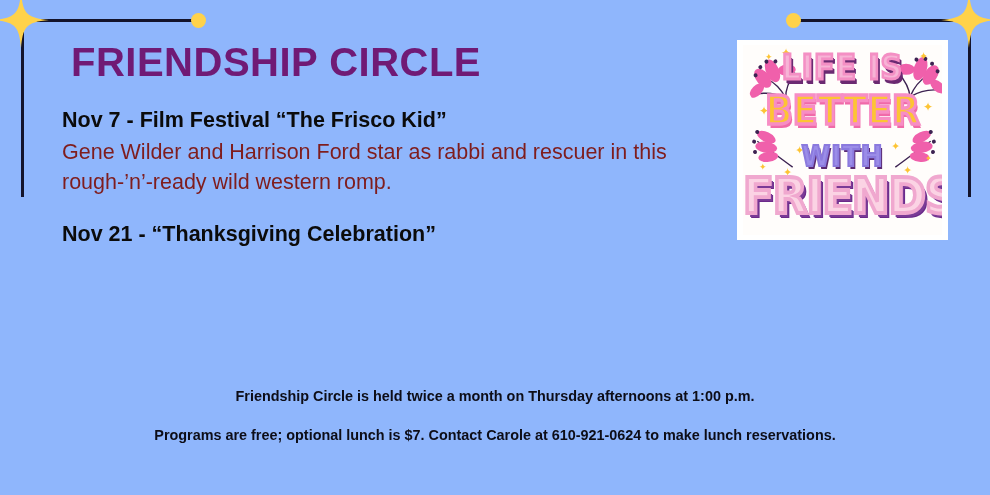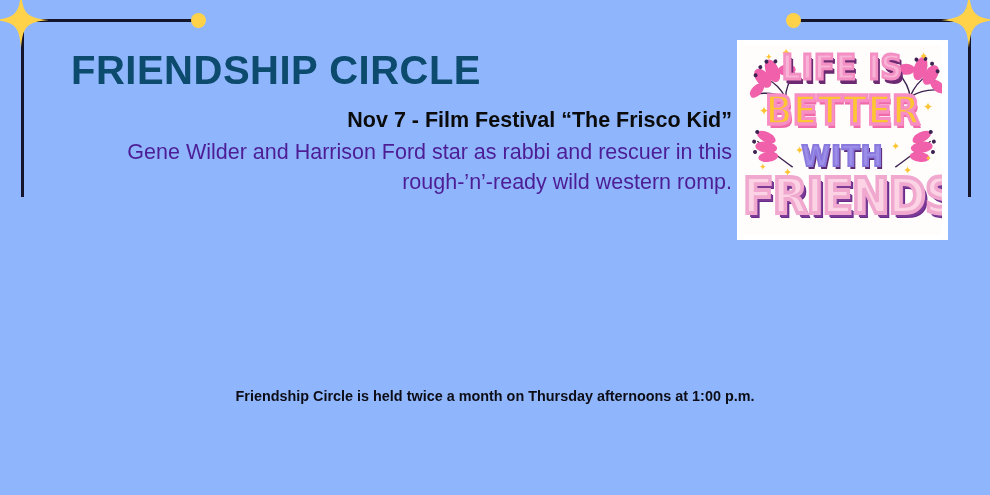--- a/index.html
+++ b/index.html
@@ -52,47 +52,47 @@
     height: 60px;
     pointer-events: none;
   }
   .sparkle-tl { left: -9px;  top: -10px; }
   .sparkle-tr { left: 939px; top: -10px; }
 
   
   .headline {
     position: absolute;
     left: 71px;
-    top: 48px;
+    top: 40px;
     font-size: 40px;
     font-weight: bold;
     letter-spacing: 0.5px;
-    color: #0c4a6e;
+    color: #701a75;
     white-space: nowrap;
   }
 
   
   .events {
     position: absolute;
     left: 62px;
     top: 106px;
     width: 670px;
   }
-  .event { margin-bottom: 22px; text-align: right; }
+  .event { margin-bottom: 22px; }
   .event-title {
     font-size: 21.5px;
     font-weight: bold;
     color: #0b0b0b;
     line-height: 1.38;
     margin-bottom: 1px;
   }
   .event-desc {
     font-size: 21.5px;
     font-weight: normal;
-    color: #4c1d95;
+    color: #7f1d1d;
     line-height: 1.42;
   }
 
   
   .footer {
     position: absolute;
     left: 0;
     top: 385px;
     width: 990px;
     text-align: center;
@@ -213,26 +213,28 @@
   </svg>
 
   <div class="headline">FRIENDSHIP CIRCLE</div>
 
   <div class="events">
     <div class="event">
       <div class="event-title">Nov 7 - Film Festival “The Frisco Kid”</div>
       <div class="event-desc">Gene Wilder and Harrison Ford star as rabbi and rescuer in this rough-’n’-ready wild western romp.</div>
     </div>
     <div class="event">
+      <div class="event-title">Nov 21 - “Thanksgiving Celebration”</div>
     </div>
   </div>
 
   <div class="footer">
     <div class="footer-line">Friendship Circle is held twice a month on Thursday afternoons at 1:00 p.m.</div>
     <div class="footer-gap"></div>
+    <div class="footer-line">Programs are free; optional lunch is $7.  Contact Carole at 610-921-0624 to make lunch reservations.</div>
   </div>
 
   <div class="card">
     <div class="card-inner">
 
       <svg class="flower fl-1" width="56" height="50" viewBox="0 0 56 50">
         <g stroke="#3d2352" stroke-width="1.4" fill="none">
           <path d="M30 44 C24 36 16 30 6 27"></path>
           <path d="M30 44 C30 34 28 26 22 18"></path>
           <path d="M30 44 C34 36 42 30 50 26"></path>

